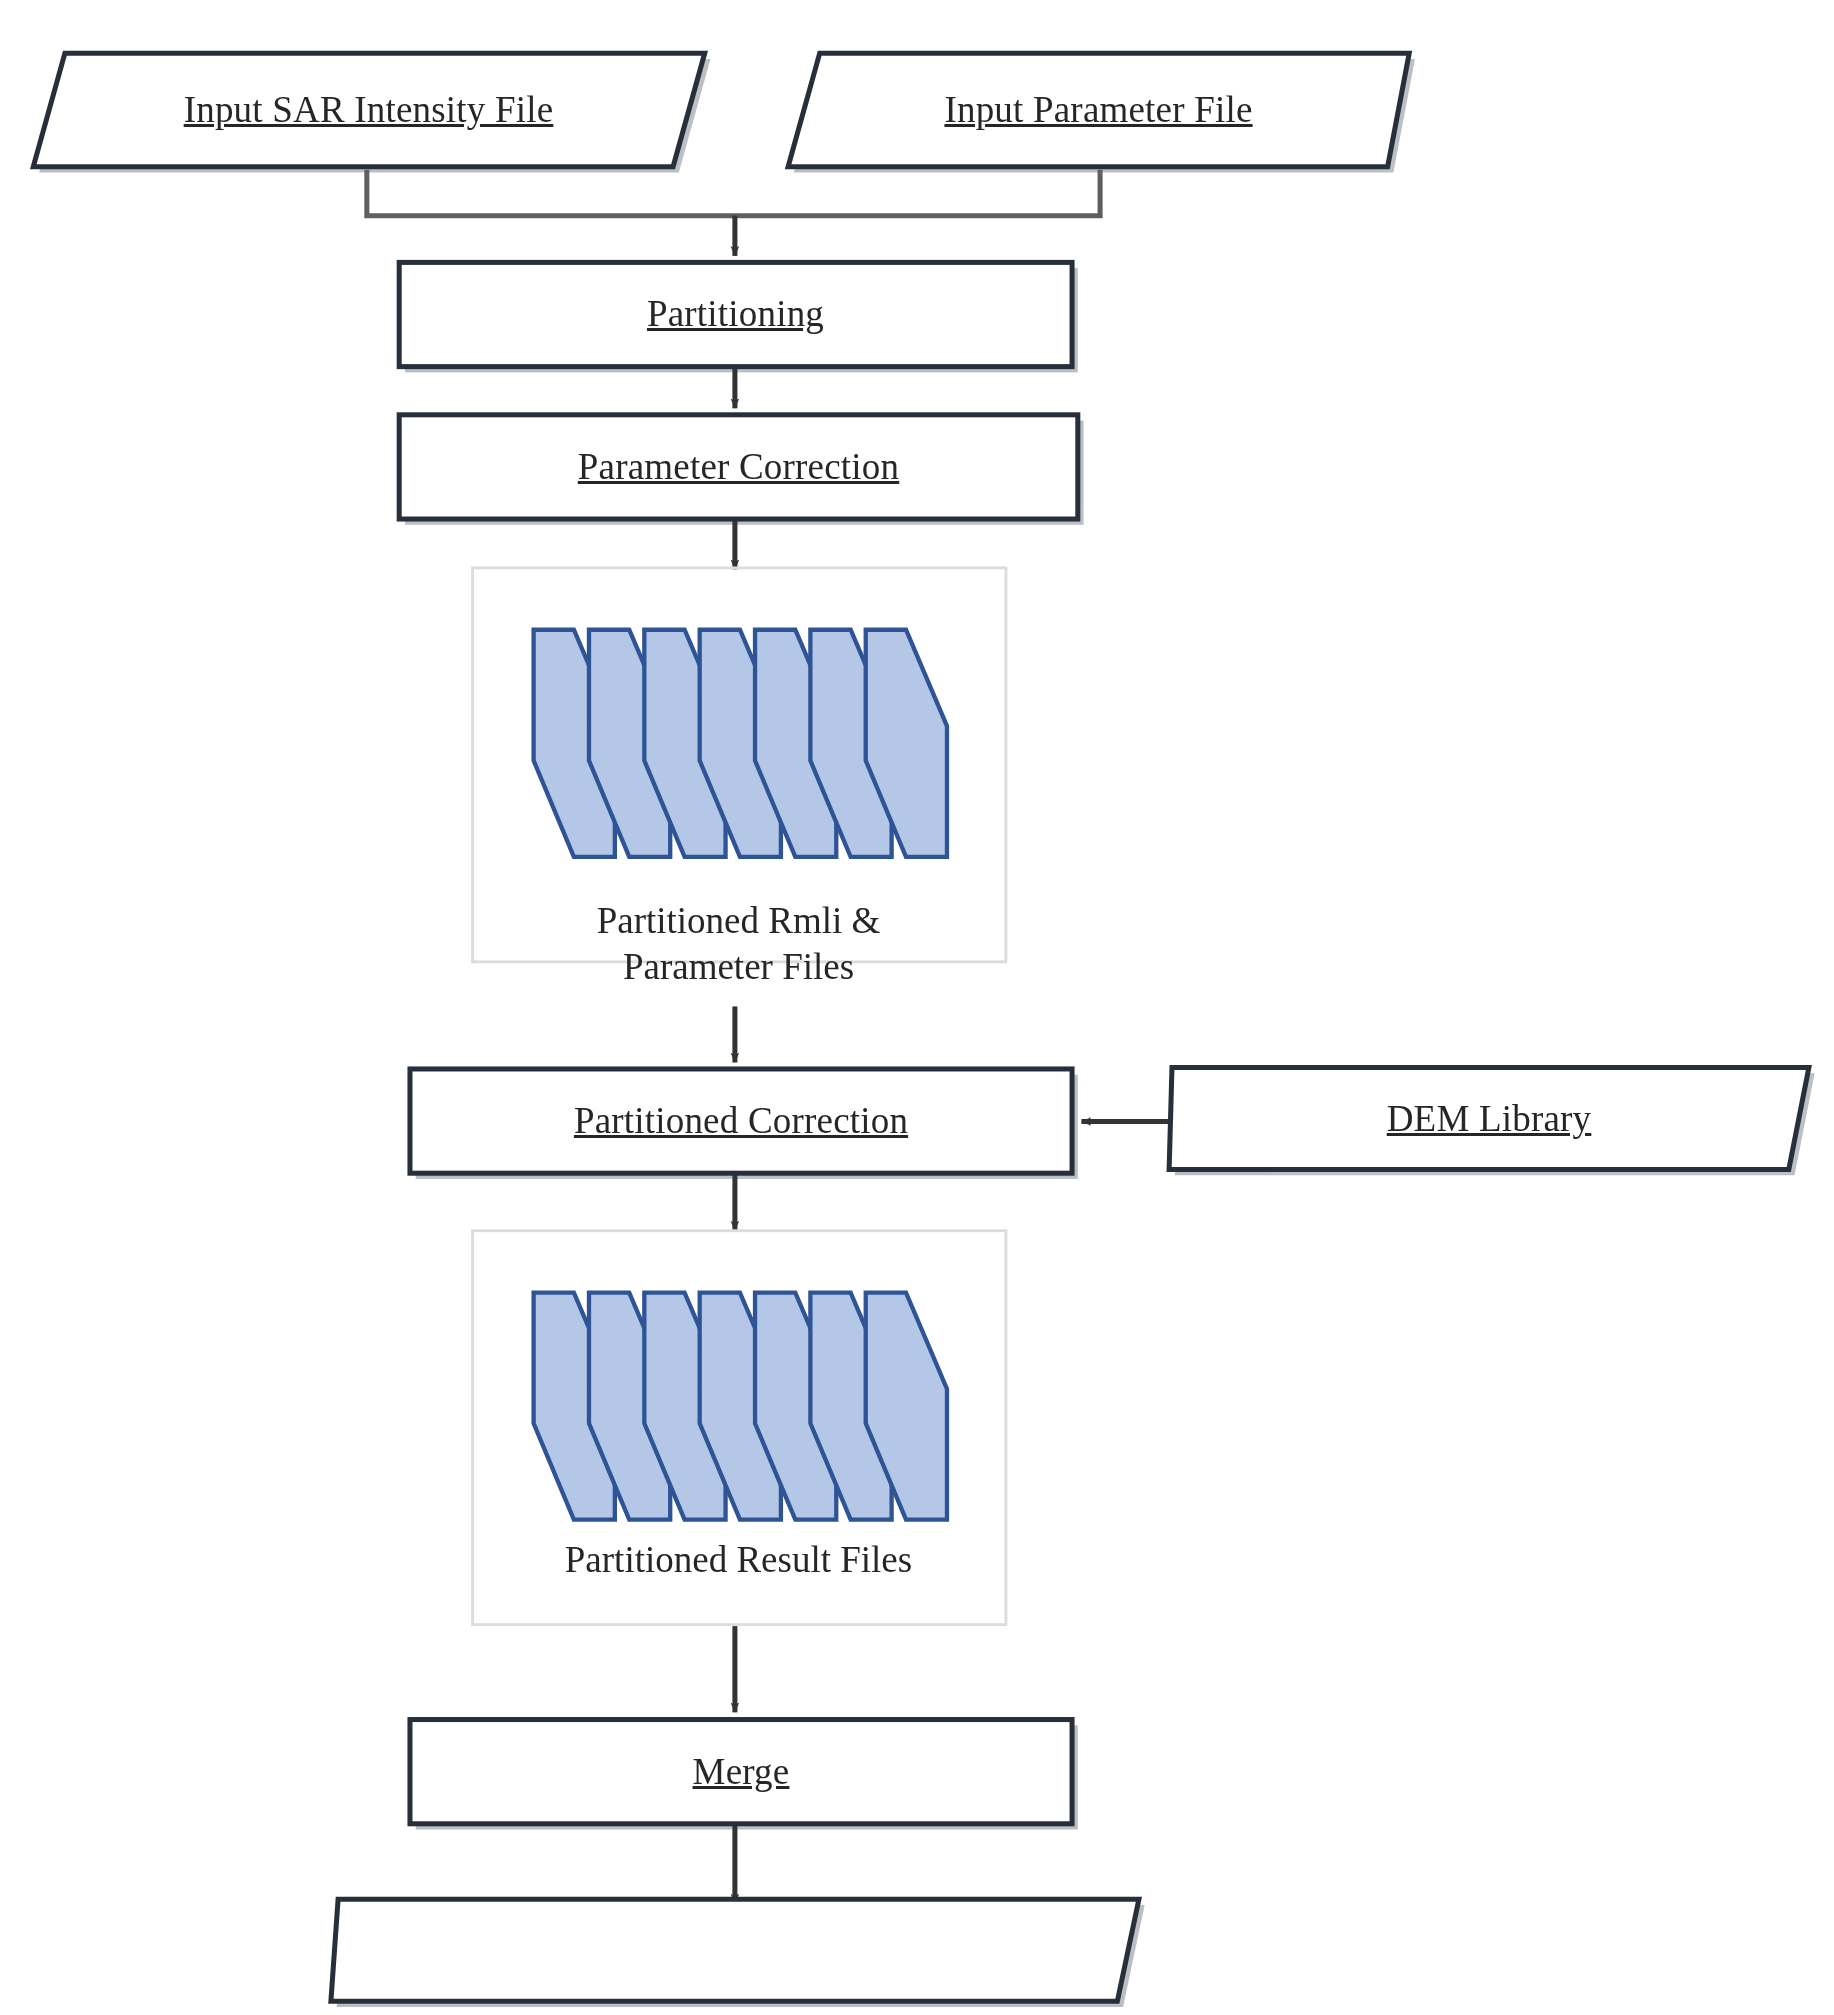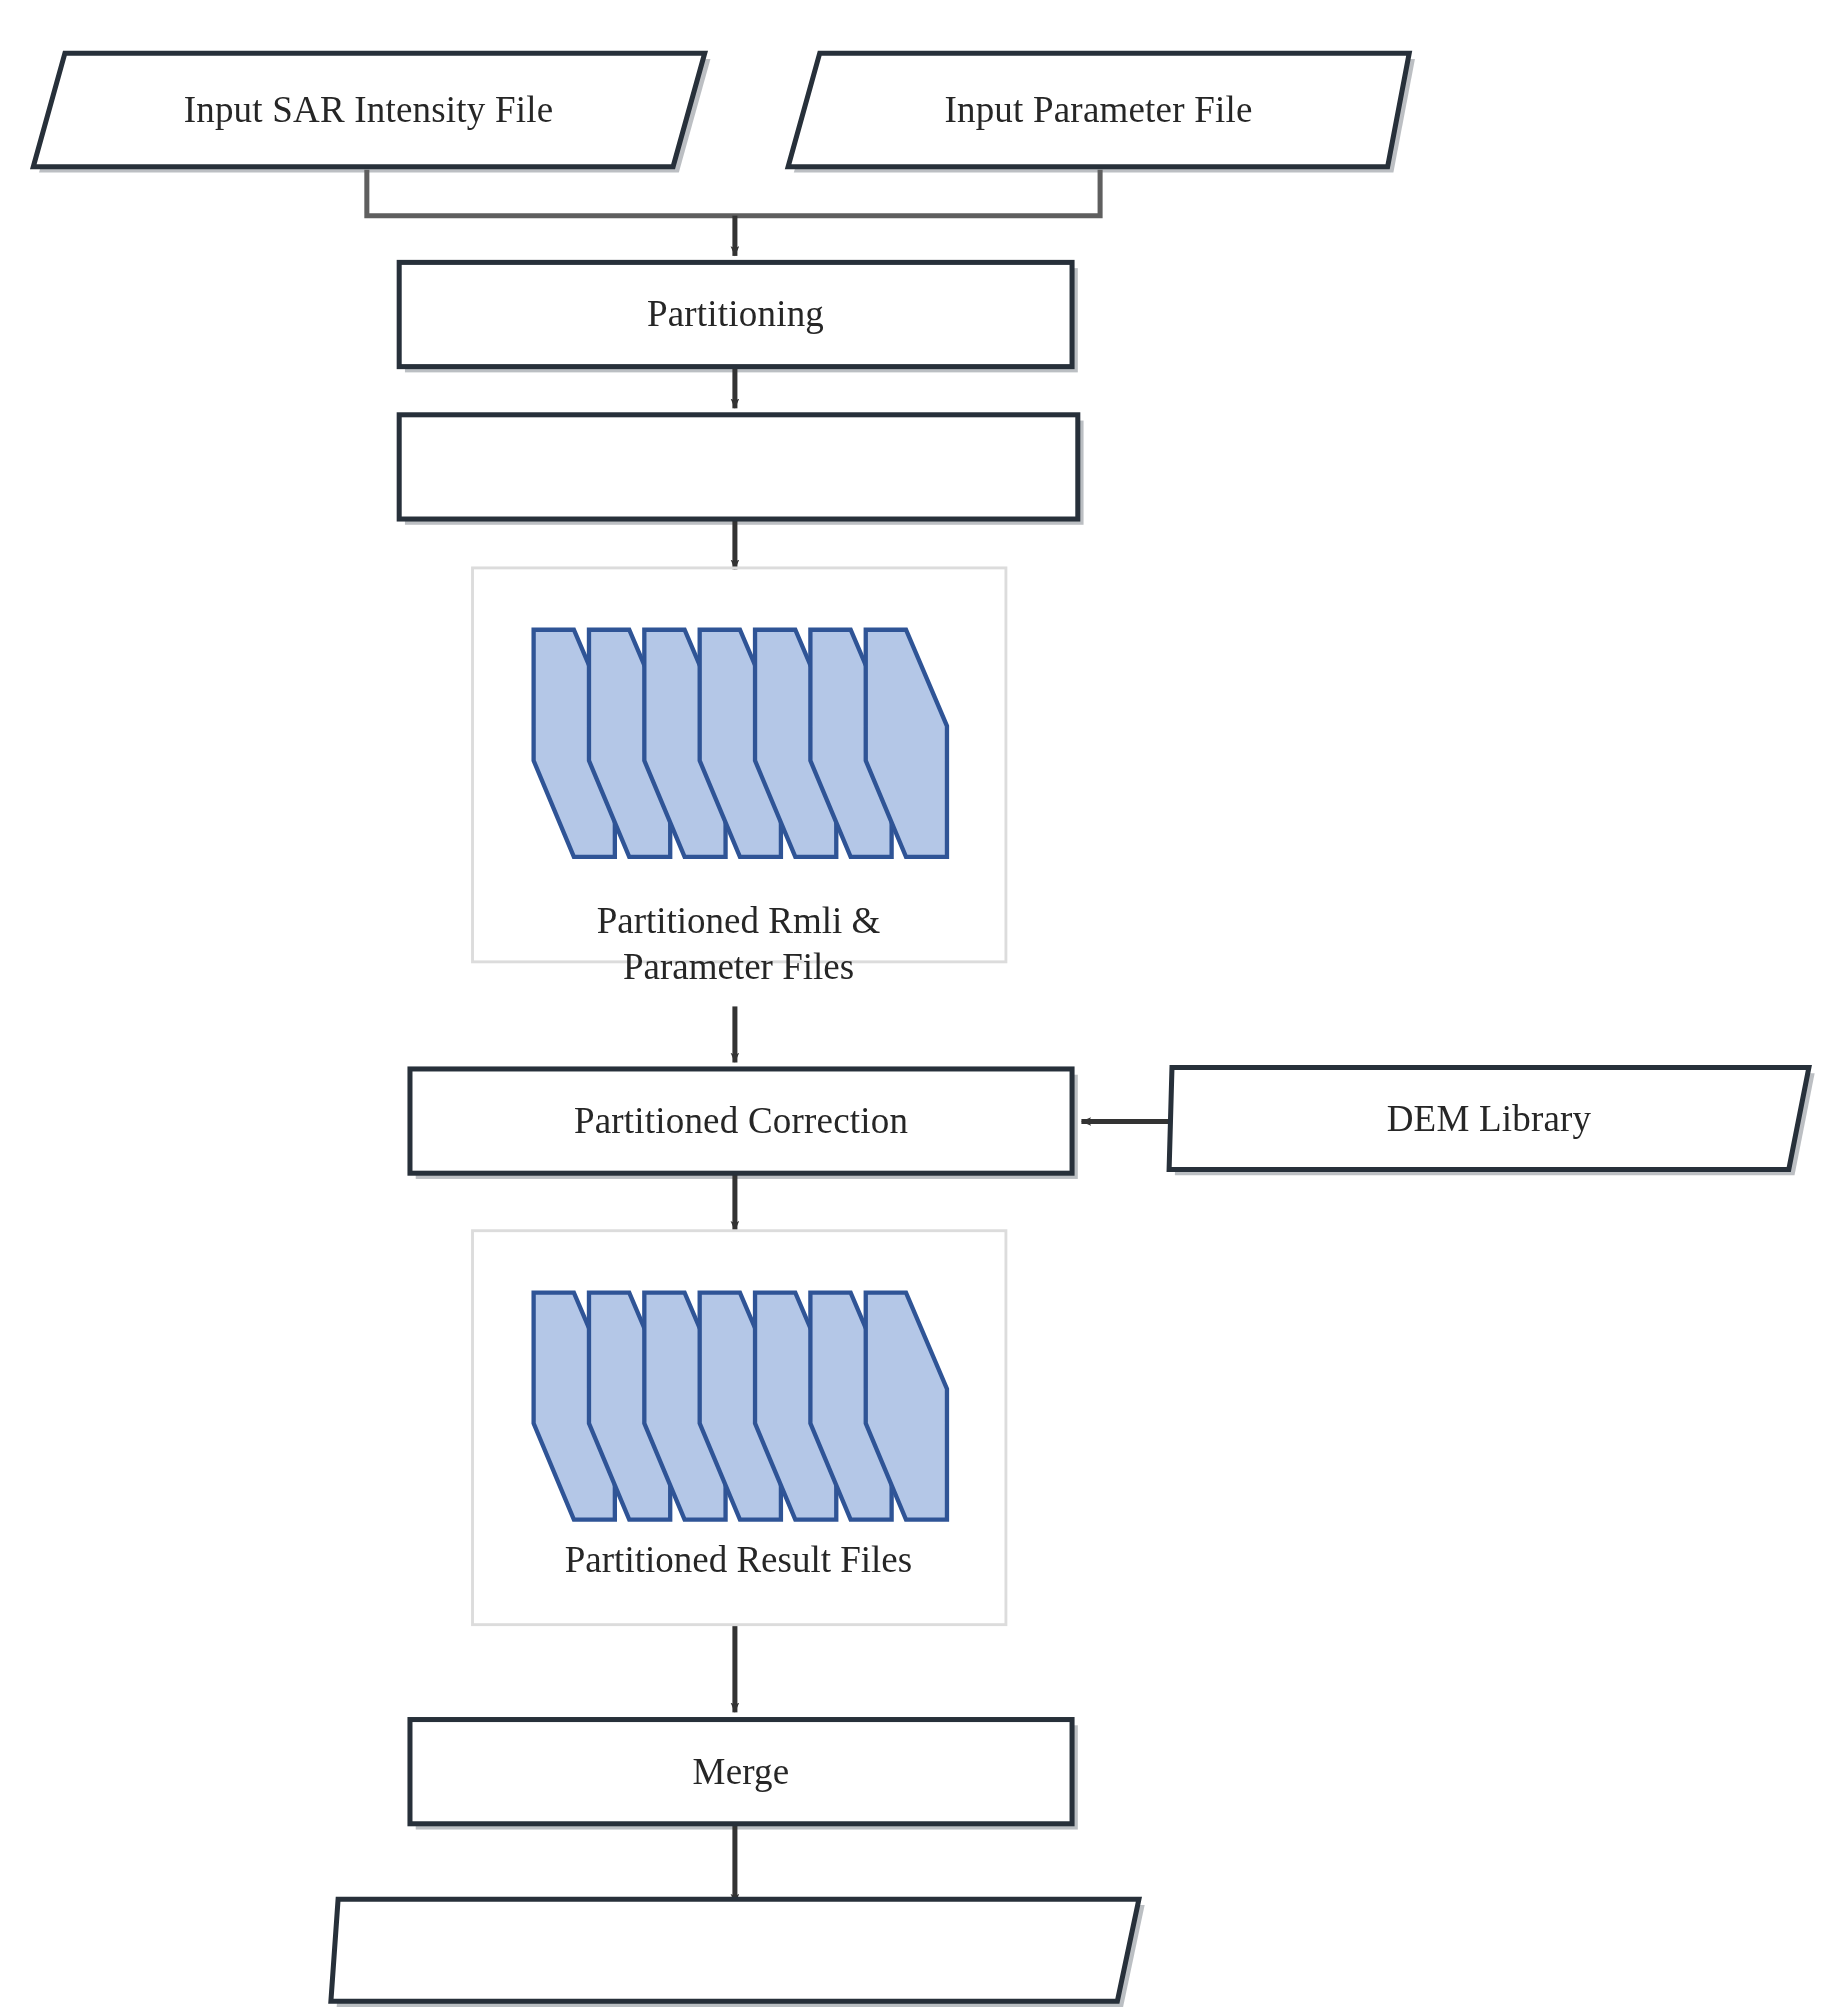--- a/index.html
+++ b/index.html
@@ -31,20 +31,21 @@
     align-items: center;
     justify-content: center;
     text-align: center;
     color: #262626;
     font-family: "Liberation Serif", "DejaVu Serif", serif;
     font-size: 37px;
     line-height: 1.22;
     letter-spacing: 0.2px;
     white-space: pre-line;
     pointer-events: none;
+    text-decoration: underline;
   }
   .stack-caption {
     position: absolute;
     display: block;
     text-align: center;
     color: #262626;
     font-family: "Liberation Serif", "DejaVu Serif", serif;
     font-size: 37px;
     line-height: 1.24;
     white-space: pre-line;
@@ -137,20 +138,21 @@
       <polygon points="1204,1798 1260,1798 1317,1932 1317,2114 1260,2114 1204,1980"></polygon>
     </g>
   </svg>
 
   <div class="node-label" style="left:33px;  top:53px;   width:671px; height:114px;">Input SAR Intensity File</div>
 
   <div class="node-label" style="left:788px; top:53px;  width:621px; height:114px;">Input Parameter File</div>
 
   <div class="node-label" style="left:399px; top:262px;  width:673px; height:104px;">Partitioning</div>
 
+  <div class="node-label" style="left:399px; top:415px;  width:679px; height:104px;">Parameter Correction</div>
 
   <div class="stack-caption" style="left:472px; top:874px; width:533px;margin-top:24px;">Partitioned Rmli &amp;
 Parameter Files</div>
 
   <div class="node-label" style="left:410px; top:1069px; width:662px; height:104px;">Partitioned Correction</div>
 
   <div class="node-label" style="left:1169px; top:1068px; width:640px; height:102px;">DEM Library</div>
 
   <div class="stack-caption" style="left:472px; top:1537px; width:533px;">Partitioned Result Files</div>
 

